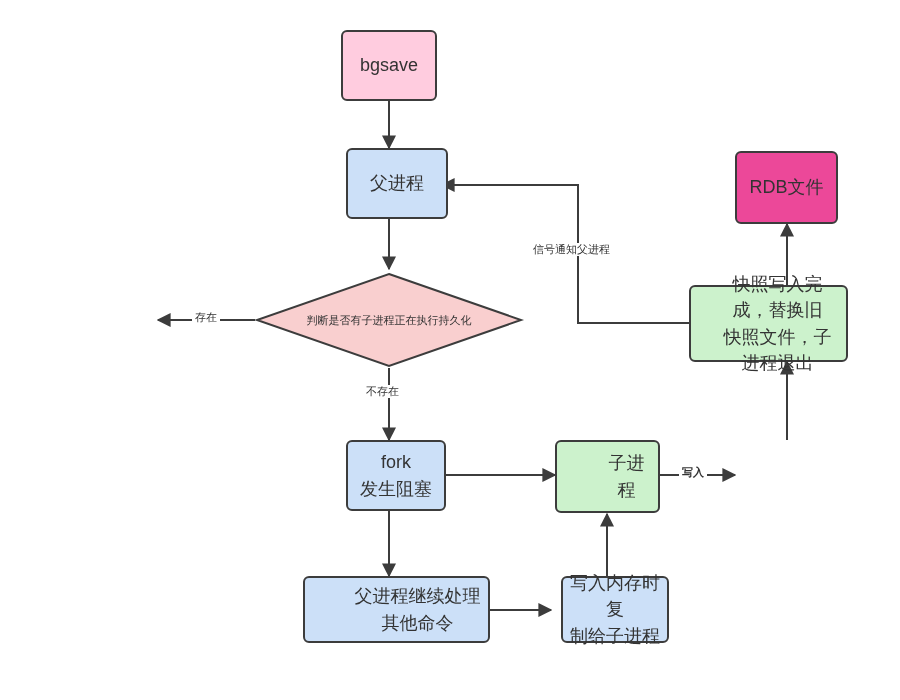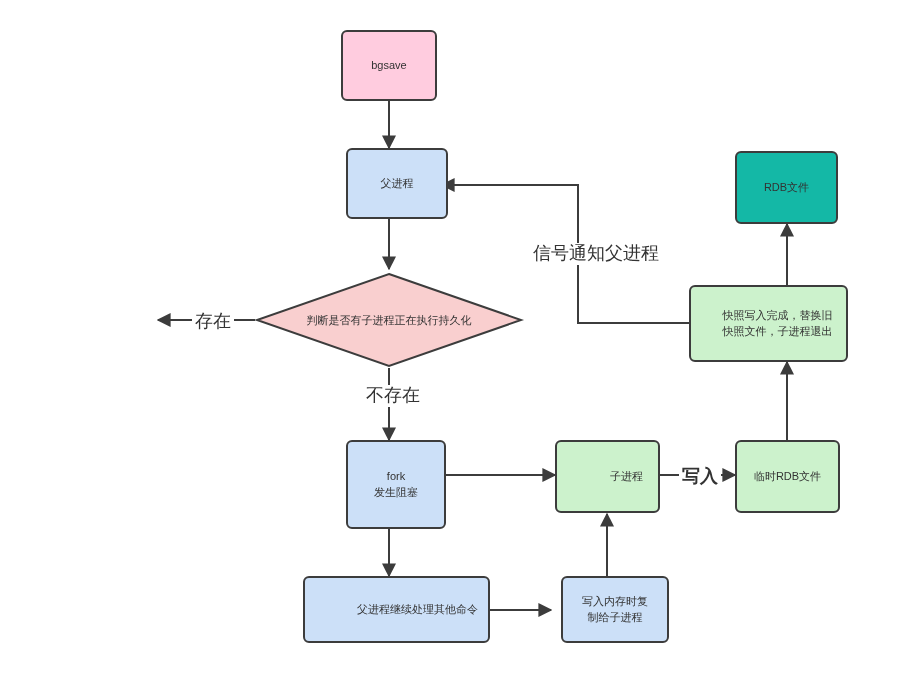--- a/index.html
+++ b/index.html
@@ -30,29 +30,29 @@
   .node {
     position: absolute;
     box-sizing: border-box;
     border: 2px solid #3c3c3c;
     border-radius: 6px;
     display: flex;
     align-items: center;
     justify-content: center;
     text-align: center;
     color: #333333;
-    font-size: 11px;
+    font-size: 18px;
     line-height: 1.45;
     white-space: pre-line;
     padding: 2px 6px;
   }
   .node.pink   { background: #ffccdf; }
   .node.blue   { background: #cce0f8; margin-left: 8px; }
   .node.green  { background: #ccf2cc; }
-  .node.red    { background: #14b8a6; }
+  .node.red    { background: #ec4899; }
 
   .diamond-wrap {
     position: absolute;
   }
   .diamond-wrap svg {
     position: absolute;
     left: 0;
     top: 0;
     overflow: visible;
   }
@@ -65,21 +65,21 @@
     display: flex;
     align-items: center;
     justify-content: center;
     color: #333333;
     font-size: 11px;
     white-space: nowrap;
   }
   .edge-label {
     position: absolute;
     color: #333333;
-    font-size: 18px;
+    font-size: 11px;
     background: #ffffff;
     padding: 0 3px;
     white-space: nowrap;
     line-height: 1.2;
   }
 </style>
 </head>
 <body>
 
 <div id="canvas">
@@ -121,31 +121,30 @@
   <div class="node blue" style="left:338px; top:148px; width:102px; height:71px;">父进程</div>
 
   <div class="diamond-wrap" style="left:255px; top:272px; width:268px; height:96px;">
     <svg width="268" height="96" viewBox="0 0 268 96">
       <polygon points="134,2 266,48 134,94 2,48" fill="#f9cfcf" stroke="#3c3c3c" stroke-width="2"></polygon>
     </svg>
     <div class="diamond-label">判断是否有子进程正在执行持久化</div>
   </div>
 
 
-  <div class="node blue" style="left:338px; top:440px; width:100px; height:89px;">fork
+  <div class="node blue" style="left:338px; top:440px; width:100px; height:71px;">fork
 发生阻塞</div>
 
   <div class="node blue" style="left:295px; top:576px; width:187px; height:67px;padding-left:48px;">父进程继续处理其他命令</div>
 
   <div class="node blue" style="left:553px; top:576px; width:108px; height:67px;">写入内存时复
 制给子进程</div>
 
   <div class="node green" style="left:555px; top:440px; width:105px; height:73px;padding-left:44px;">子进程</div>
 
-  <div class="node green" style="left:735px; top:440px; width:105px; height:73px;">临时RDB文件</div>
 
   <div class="node green" style="left:689px; top:285px; width:159px; height:77px;padding-left:24px;">快照写入完成，替换旧
 快照文件，子进程退出</div>
 
   <div class="node red" style="left:735px; top:151px; width:103px; height:73px;">RDB文件</div>
 
   <div class="edge-label" style="left:192px; top:311px;">存在</div>
 
   <div class="edge-label" style="left:363px; top:385px;">不存在</div>
 

